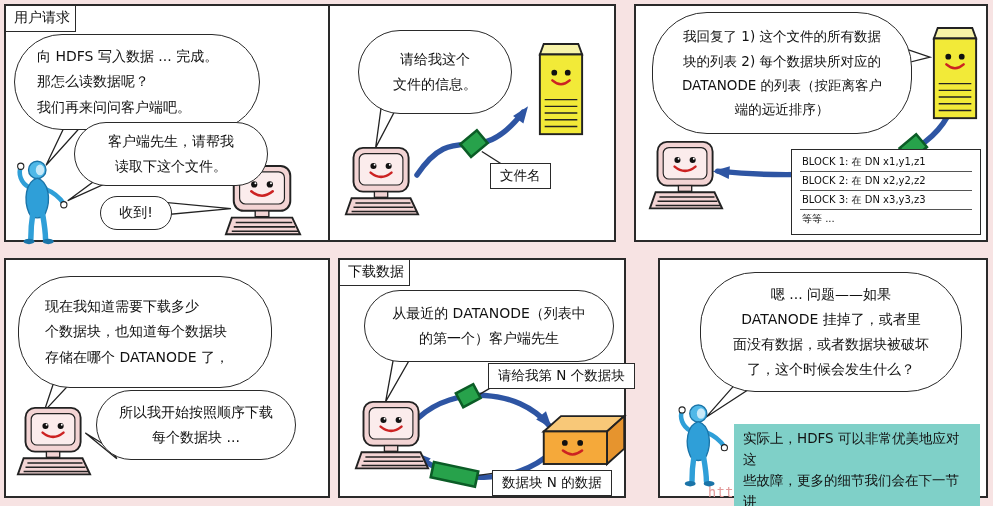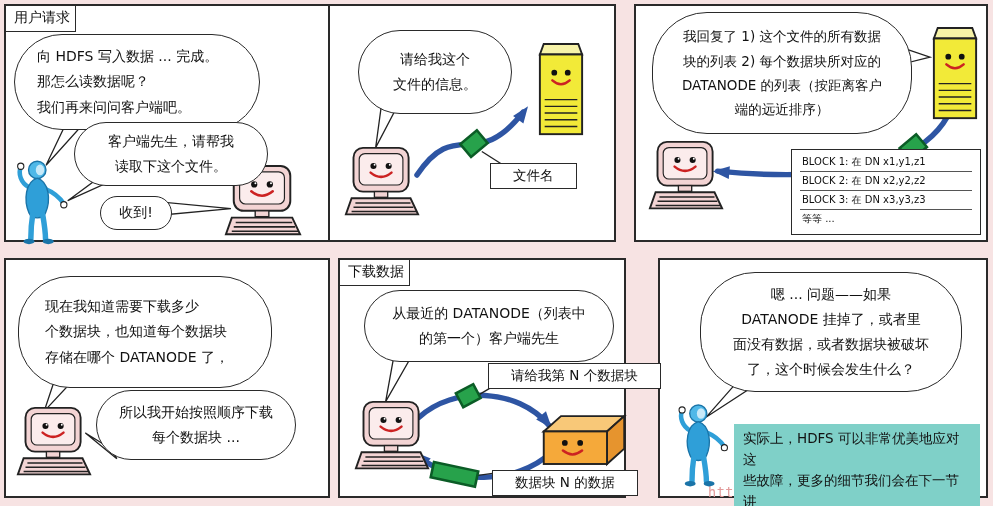--- a/index.html
+++ b/index.html
@@ -9,21 +9,21 @@
   .panel { position:absolute; background:#ffffff; border:2px solid #2a2a2a; }
   .layer { position:absolute; left:0; top:0; width:100%; height:100%; z-index:1; }
   .char  { position:absolute; z-index:2; }
   .bubble { position:absolute; z-index:3; background:#fff; border:1.6px solid #2a2a2a;
             white-space:pre-line; font-size:14px; line-height:1.8; text-align:center;
             display:flex; align-items:center; justify-content:center; padding:16px 12px; }
   .bubble.tl { text-align:left; justify-content:flex-start; }
   .panel-label { position:absolute; left:-1px; top:-1px; z-index:5; background:#fff;
                  border:1.6px solid #2a2a2a; padding:3px 5px 4px 8px; font-size:14px; }
   .labelbox { position:absolute; z-index:4; background:#fff; border:1.5px solid #2a2a2a;
-              font-size:13.5px; padding:3px 22px; white-space:nowrap; }
+              font-size:13.5px; padding:3px 9px; white-space:nowrap; }
   .blockbox { position:absolute; z-index:4; background:#fff; border:1.5px solid #2a2a2a;
               font-size:10px; line-height:1.6; padding:3px 8px; }
   .blockbox .row { border-bottom:1px solid #555; padding:1px 2px; }
   .blockbox .row:last-child { border-bottom:none; }
   .note { position:absolute; z-index:3; background:#7fd0c8; font-size:13.5px; line-height:1.55;
           padding:4px 9px; white-space:pre-line; }
   .watermark { position:absolute; z-index:2; color:#e39a9a; font-size:13.5px; letter-spacing:.5px;
                font-family:"DejaVu Sans Mono","Liberation Mono",monospace; }
 </style>
 </head>

